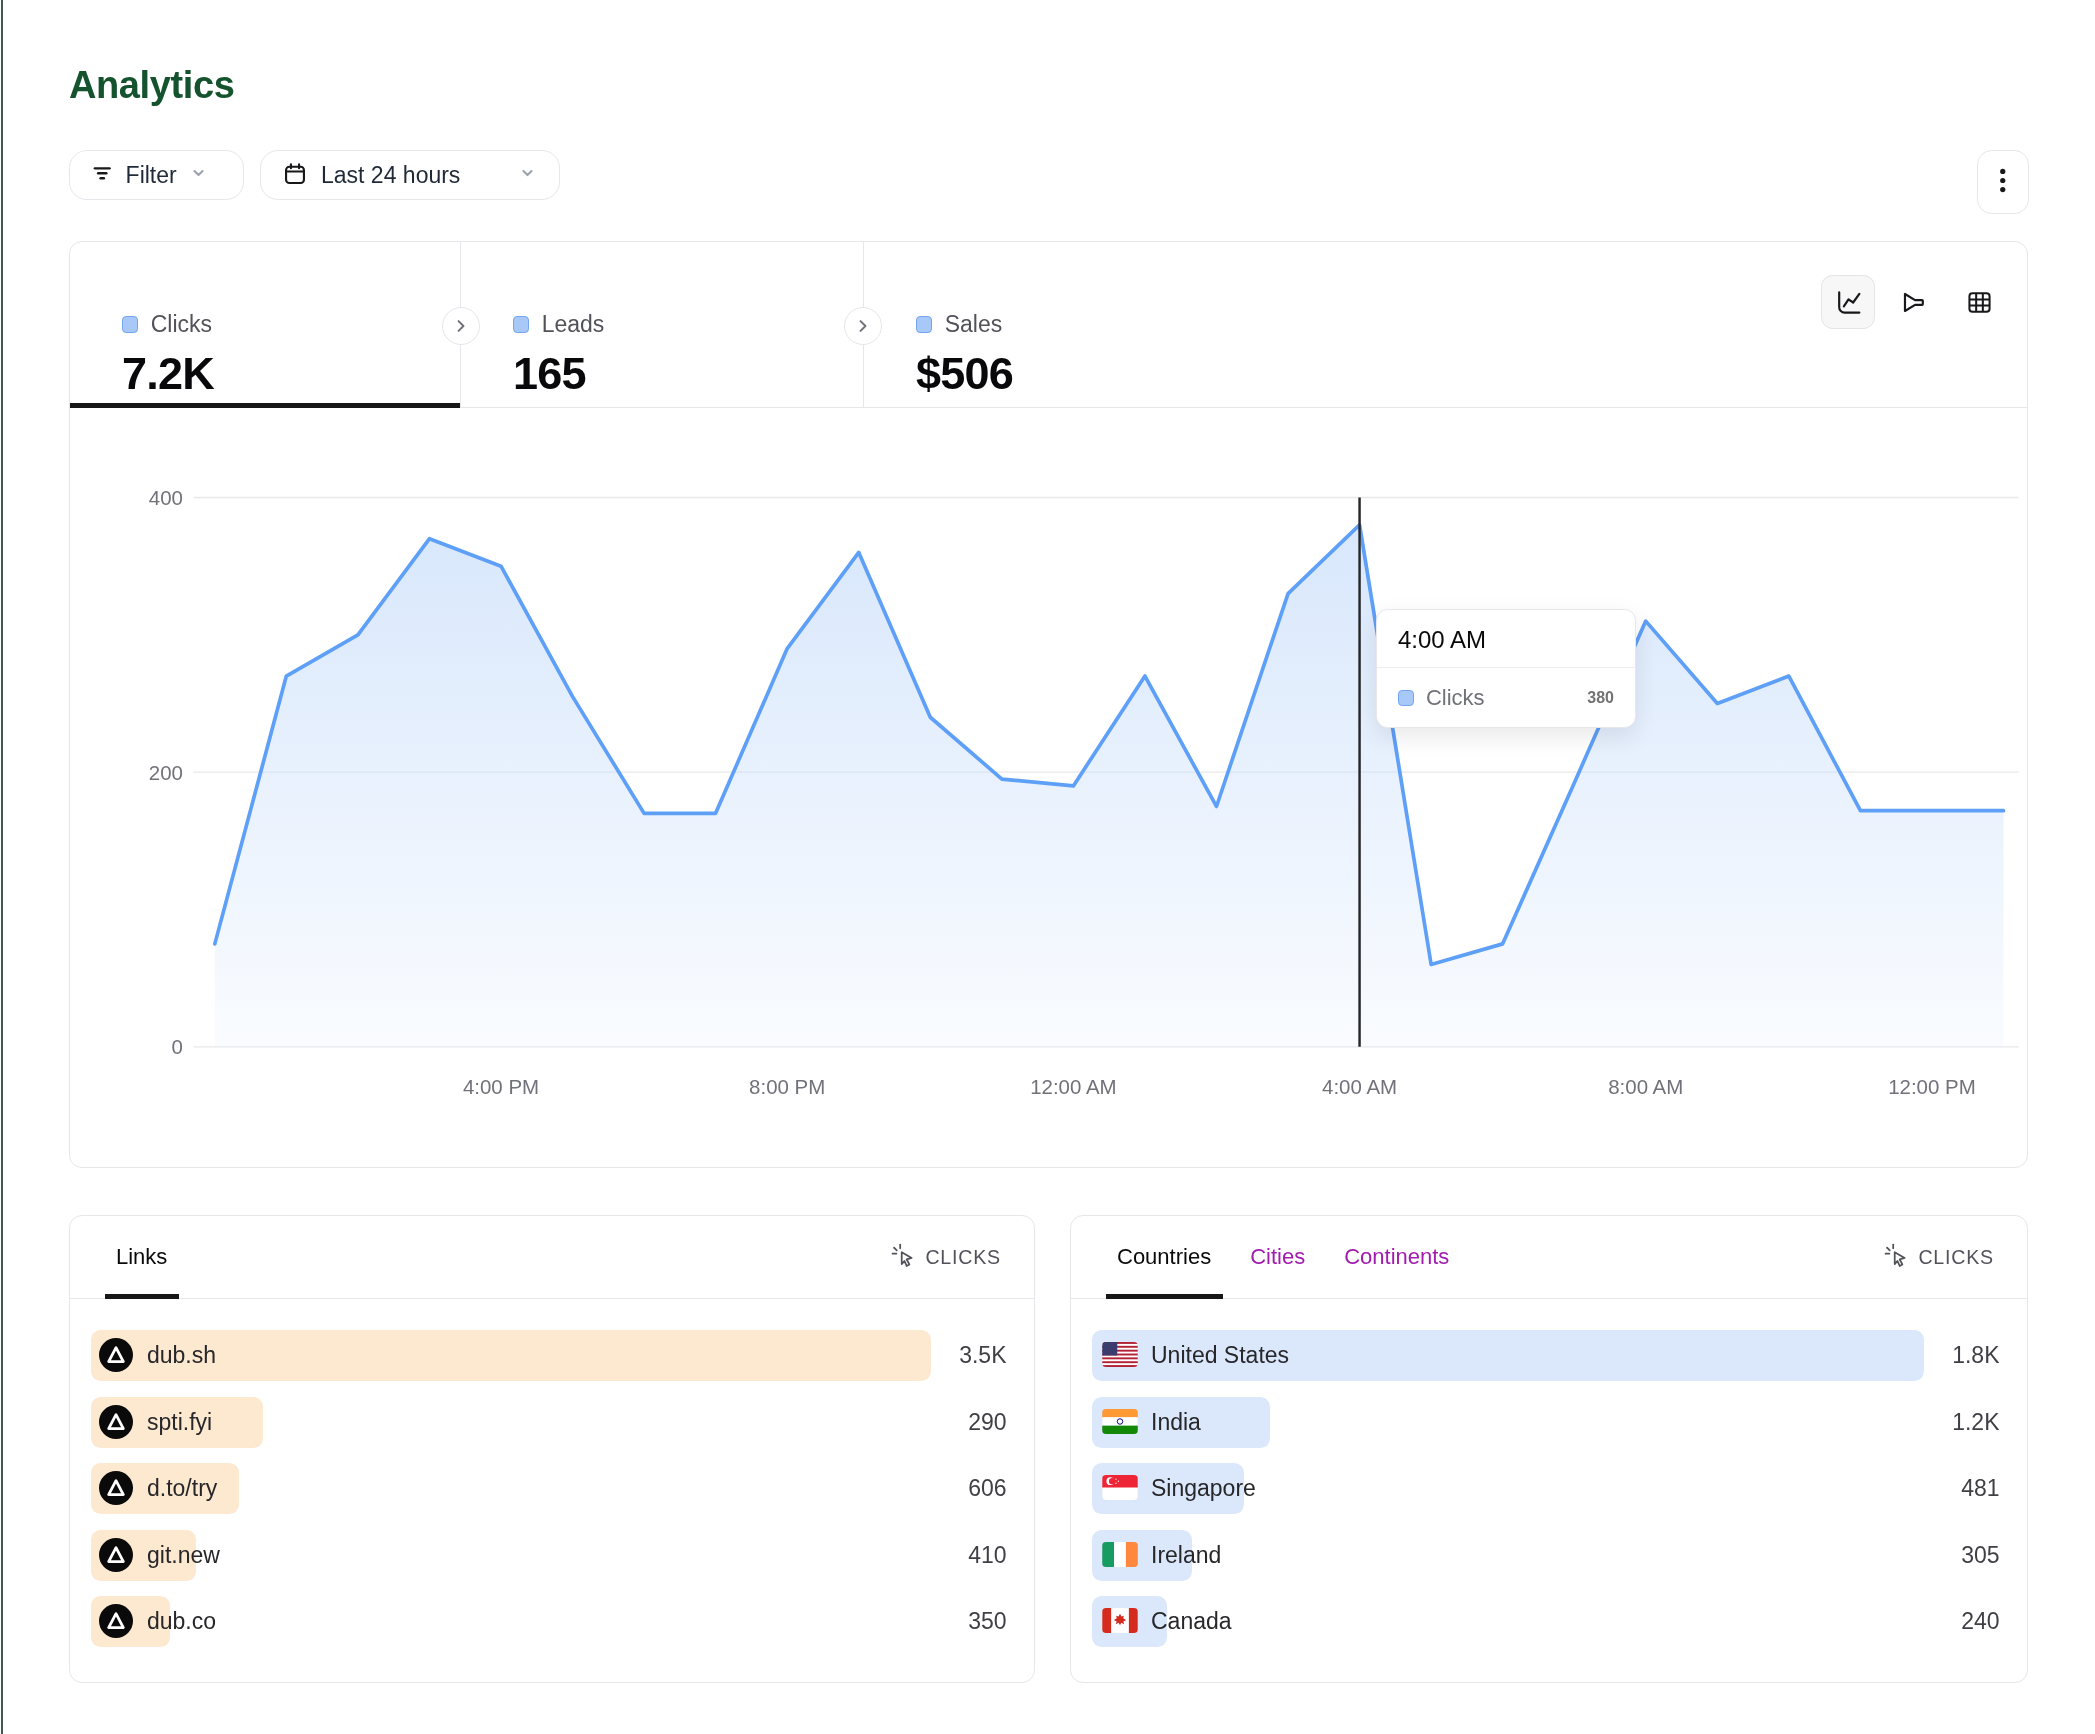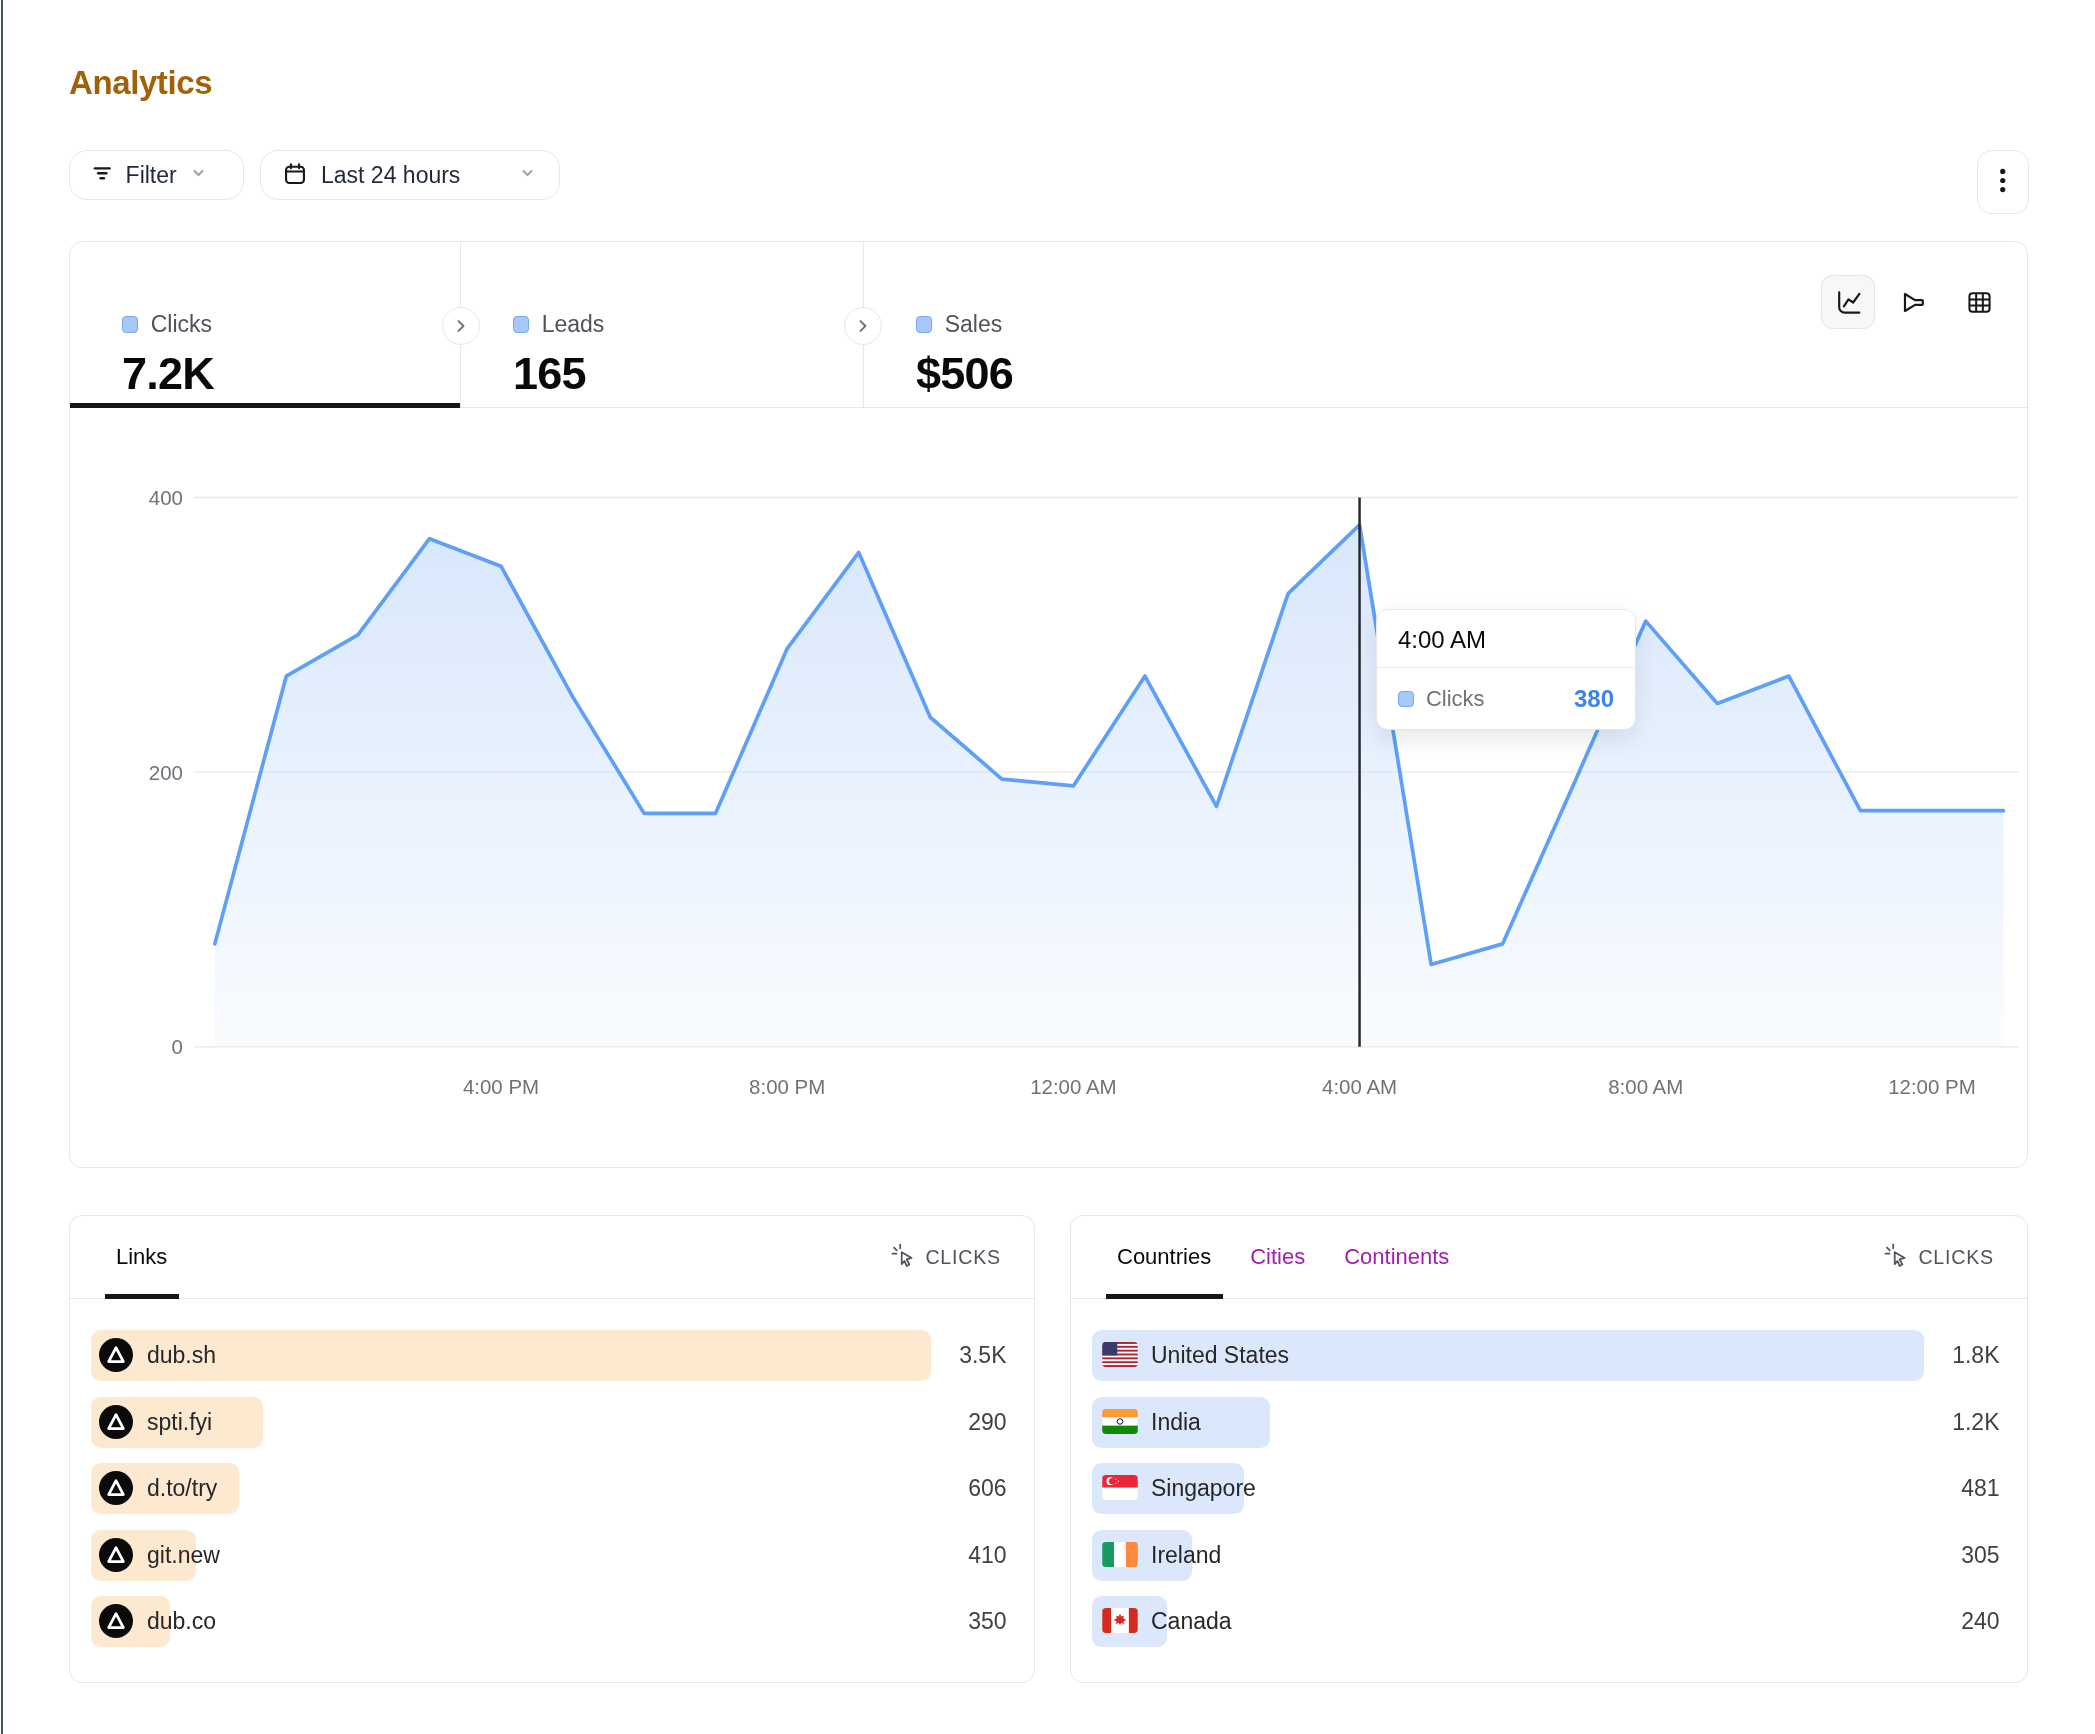--- a/index.html
+++ b/index.html
@@ -1,21 +1,21 @@
 <!DOCTYPE html>
 <html style="font-size:13px"><head>
 <meta charset="utf-8">
 <style>
   * { margin:0; padding:0; box-sizing:border-box; }
   html,body { background:#fff; }
   body { font-family:"Liberation Sans","DejaVu Sans",sans-serif; color:#0a0a0a; }
   .page { position:relative; width:2096px; height:1735px; background:#fff; overflow:hidden; }
   .edge-strip { position:absolute; left:0.8px; top:0; width:2.5px; height:100%; background:#44564f; }
 
-  .page-title { position:absolute; left:69px; top:64px; font-size:33px; font-weight:700; letter-spacing:-0.4px; color:#a16207; }
+  .page-title { position:absolute; left:69px; top:64px; font-size:38px; font-weight:700; letter-spacing:-0.4px; color:#14532d; }
 
   .btn { position:absolute; top:150px; height:50px; background:#fff; border:0.8px solid #e5e7eb; border-radius:18px; display:flex; align-items:center; cursor:pointer; }
   .btn-filter { left:69px; width:175px; padding:0 19.6px; gap:11.5px; }
   .btn-date { left:260px; width:300px; padding:0 21px; gap:13px; }
   .btn-label { font-size:23px; color:#1f2937; font-weight:400; white-space:nowrap; }
   .btn-date .spacer { flex:1; }
   .btn-kebab { left:1977px; width:52px; height:64px; border-radius:14.7px; justify-content:center; }
 
   .chart-card { position:absolute; left:69px; top:241px; width:1959px; height:927px; border:0.8px solid #e5e7eb; border-radius:13px; background:#fff; }
   .metric-tabs { position:relative; height:166px; border-bottom:0.8px solid #e5e7eb; }
@@ -39,21 +39,21 @@
   .ct-btn.active { background:#f7f7f8; border-color:#e4e4e7; }
 
   .chart-region { position:absolute; left:54px; top:217px; width:1903px; height:655px; }
   .chart-region svg { display:block; width:100%; height:100%; }
 
   .tooltip { position:absolute; left:1306px; top:367px; width:260px; background:#fff; border:0.8px solid #e5e7eb; border-radius:11.5px; box-shadow:0 8.2px 23px rgba(0,0,0,.09); z-index:5; }
   .tooltip-header { padding:16.4px 21px 13px; font-size:24px; color:#0a0a0a; border-bottom:0.8px solid #ececee; }
   .tooltip-row { display:flex; align-items:center; gap:11.5px; padding:16.4px 21px; }
   .tooltip-row .t-label { font-size:22px; color:#71717a; }
   .tooltip-row .t-spacer { flex:1; }
-  .tooltip-row .t-value { font-size:24px; font-weight:700; color:#3b82f6; }
+  .tooltip-row .t-value { font-size:16px; font-weight:700; color:#737373; }
 
   .panel { position:absolute; top:1215px; height:468px; border:0.8px solid #e5e7eb; border-radius:13px; background:#fff; }
   .panel-links { left:69px; width:966px; }
   .panel-countries { left:1070px; width:958px; }
   .panel-header { position:relative; height:83px; border-bottom:0.8px solid #e5e7eb; display:flex; align-items:center; padding:0 33px 0 46px; gap:39px;justify-content:flex-end; }
   .panel-tab { position:relative; height:100%; display:flex; align-items:center; font-size:22px; color:#a21caf; cursor:pointer; }
   .panel-tab.active { color:#0a0a0a; font-weight:500; }
   .panel-tab.active .p-underline { position:absolute; left:-11.5px; right:-11.5px; bottom:-0.8px; height:4.9px; background:#171717; }
   .panel-header .spacer { flex:1; }
   .metric-switcher { display:flex; align-items:center; gap:9.8px; cursor:pointer; }

